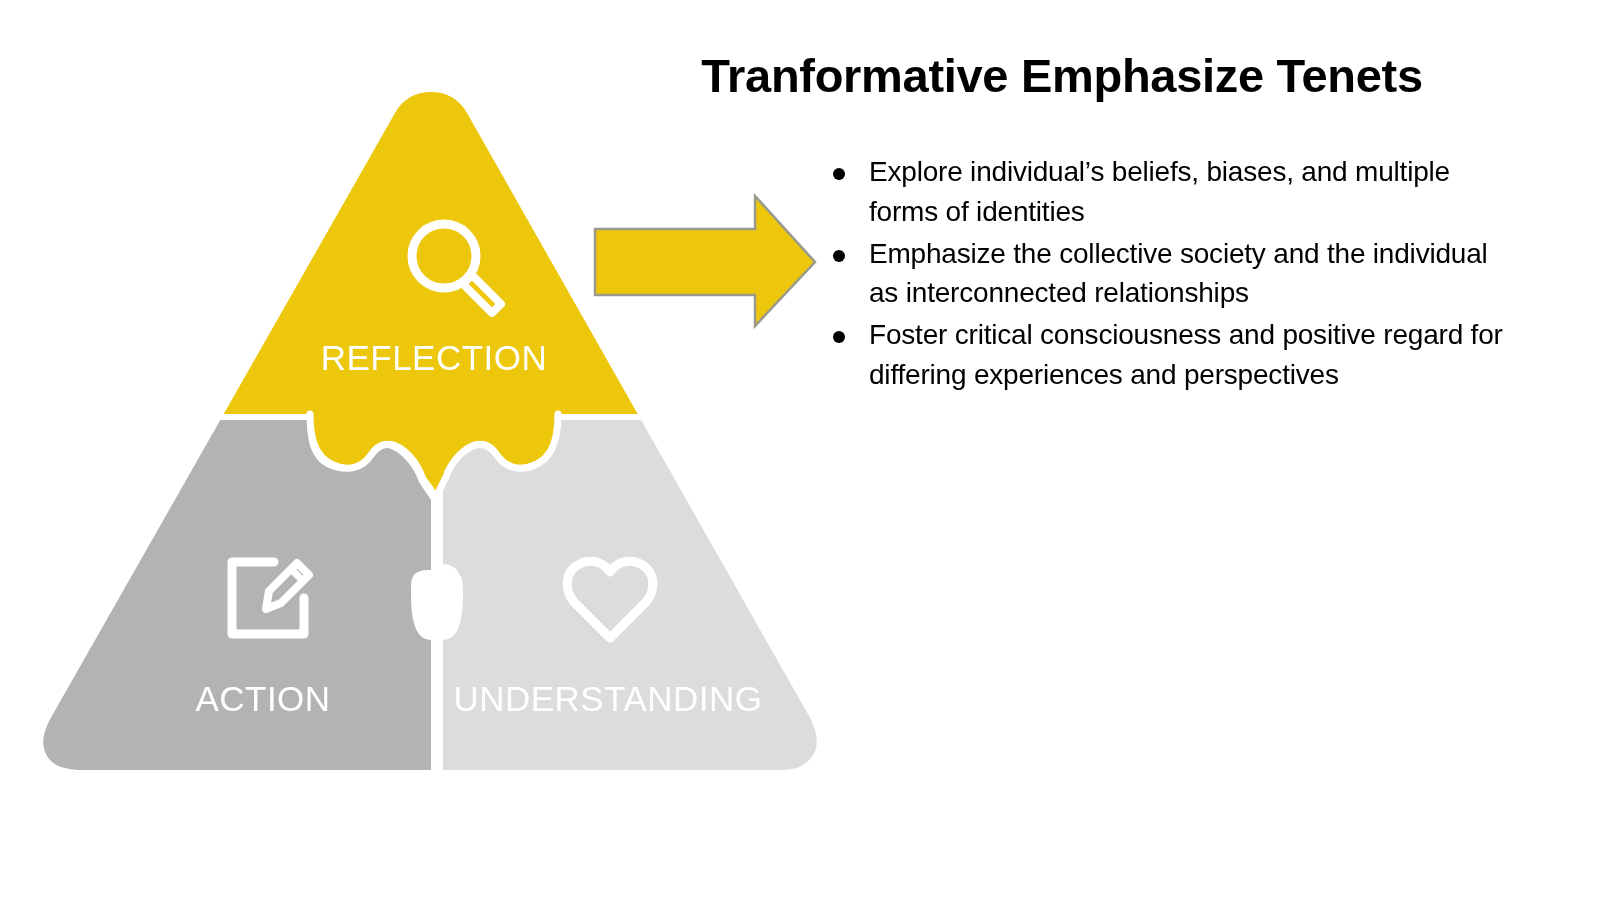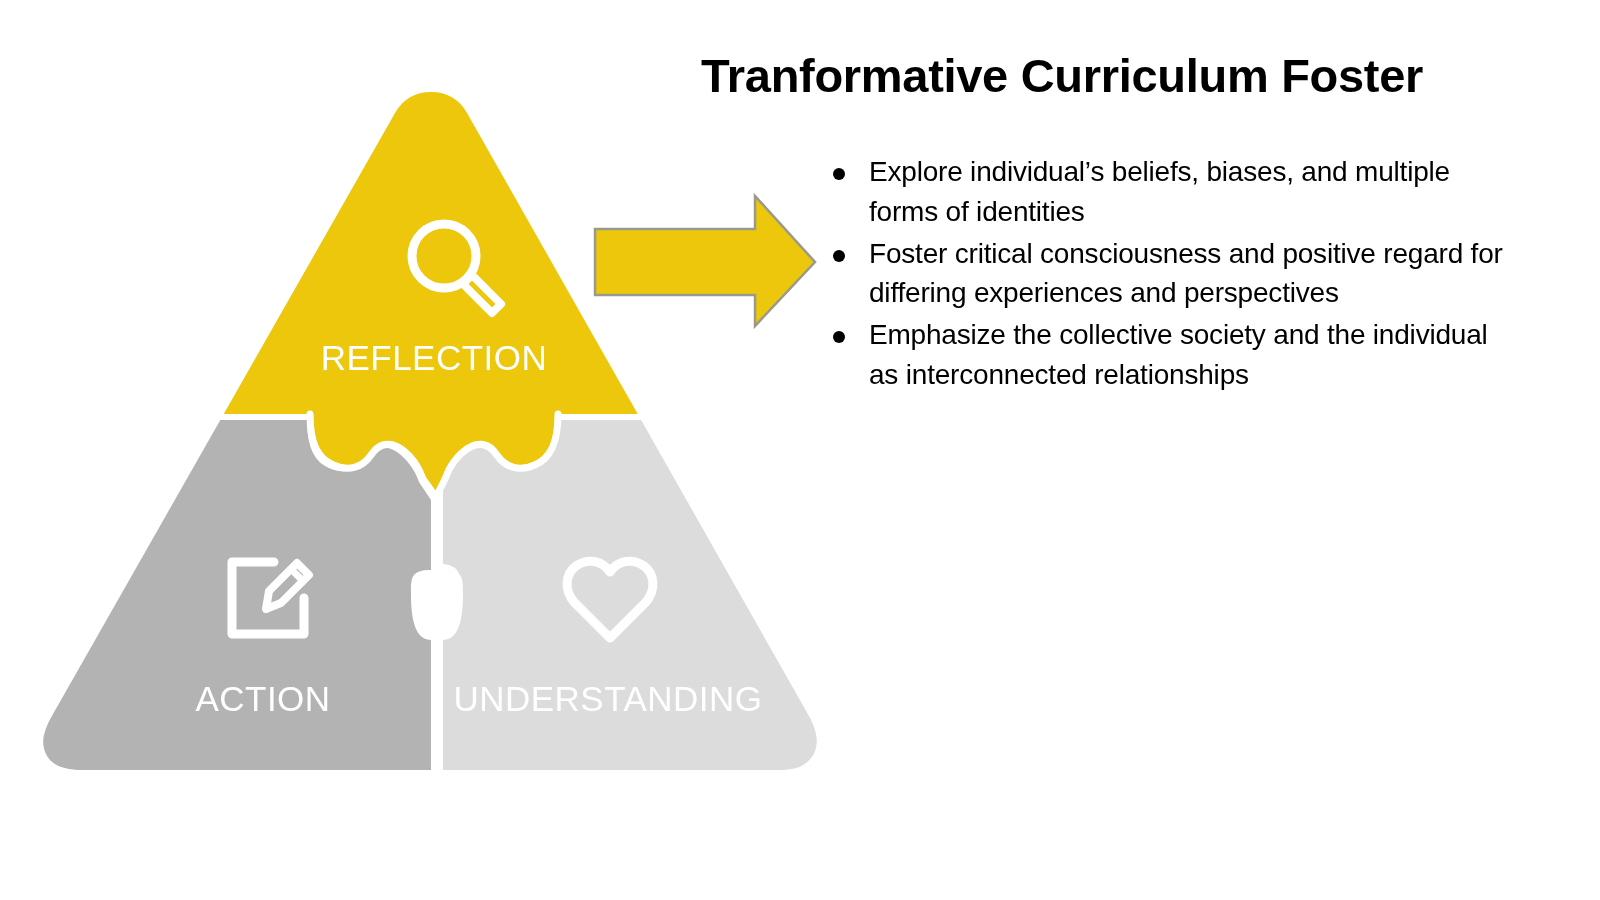--- a/index.html
+++ b/index.html
@@ -232,31 +232,31 @@
                  L 808 262
                  L 748 326
                  L 748 295
                  L 588 295 Z" fill="#EDC70C" stroke="#9A9A8C" stroke-width="2.5" stroke-linejoin="miter"></path>
       </g>
     </svg>
   </div>
 
   <div id="content">
 
-    <div id="title">Tranformative Curriculum Foster</div>
+    <div id="title">Tranformative Emphasize Tenets</div>
 
     <ul id="bullets">
       <li>
         <span class="dot"></span>
         <span>Explore individual’s beliefs, biases, and multiple forms of identities</span>
       </li>
       <li>
         <span class="dot"></span>
-        <span>Foster critical consciousness and positive regard for differing experiences and perspectives</span>
+        <span>Emphasize the collective society and the individual as interconnected relationships</span>
       </li>
       <li>
         <span class="dot"></span>
-        <span>Emphasize the collective society and the individual as interconnected relationships</span>
+        <span>Foster critical consciousness and positive regard for differing experiences and perspectives</span>
       </li>
     </ul>
 
   </div>
 </div>
 
 </body></html>

